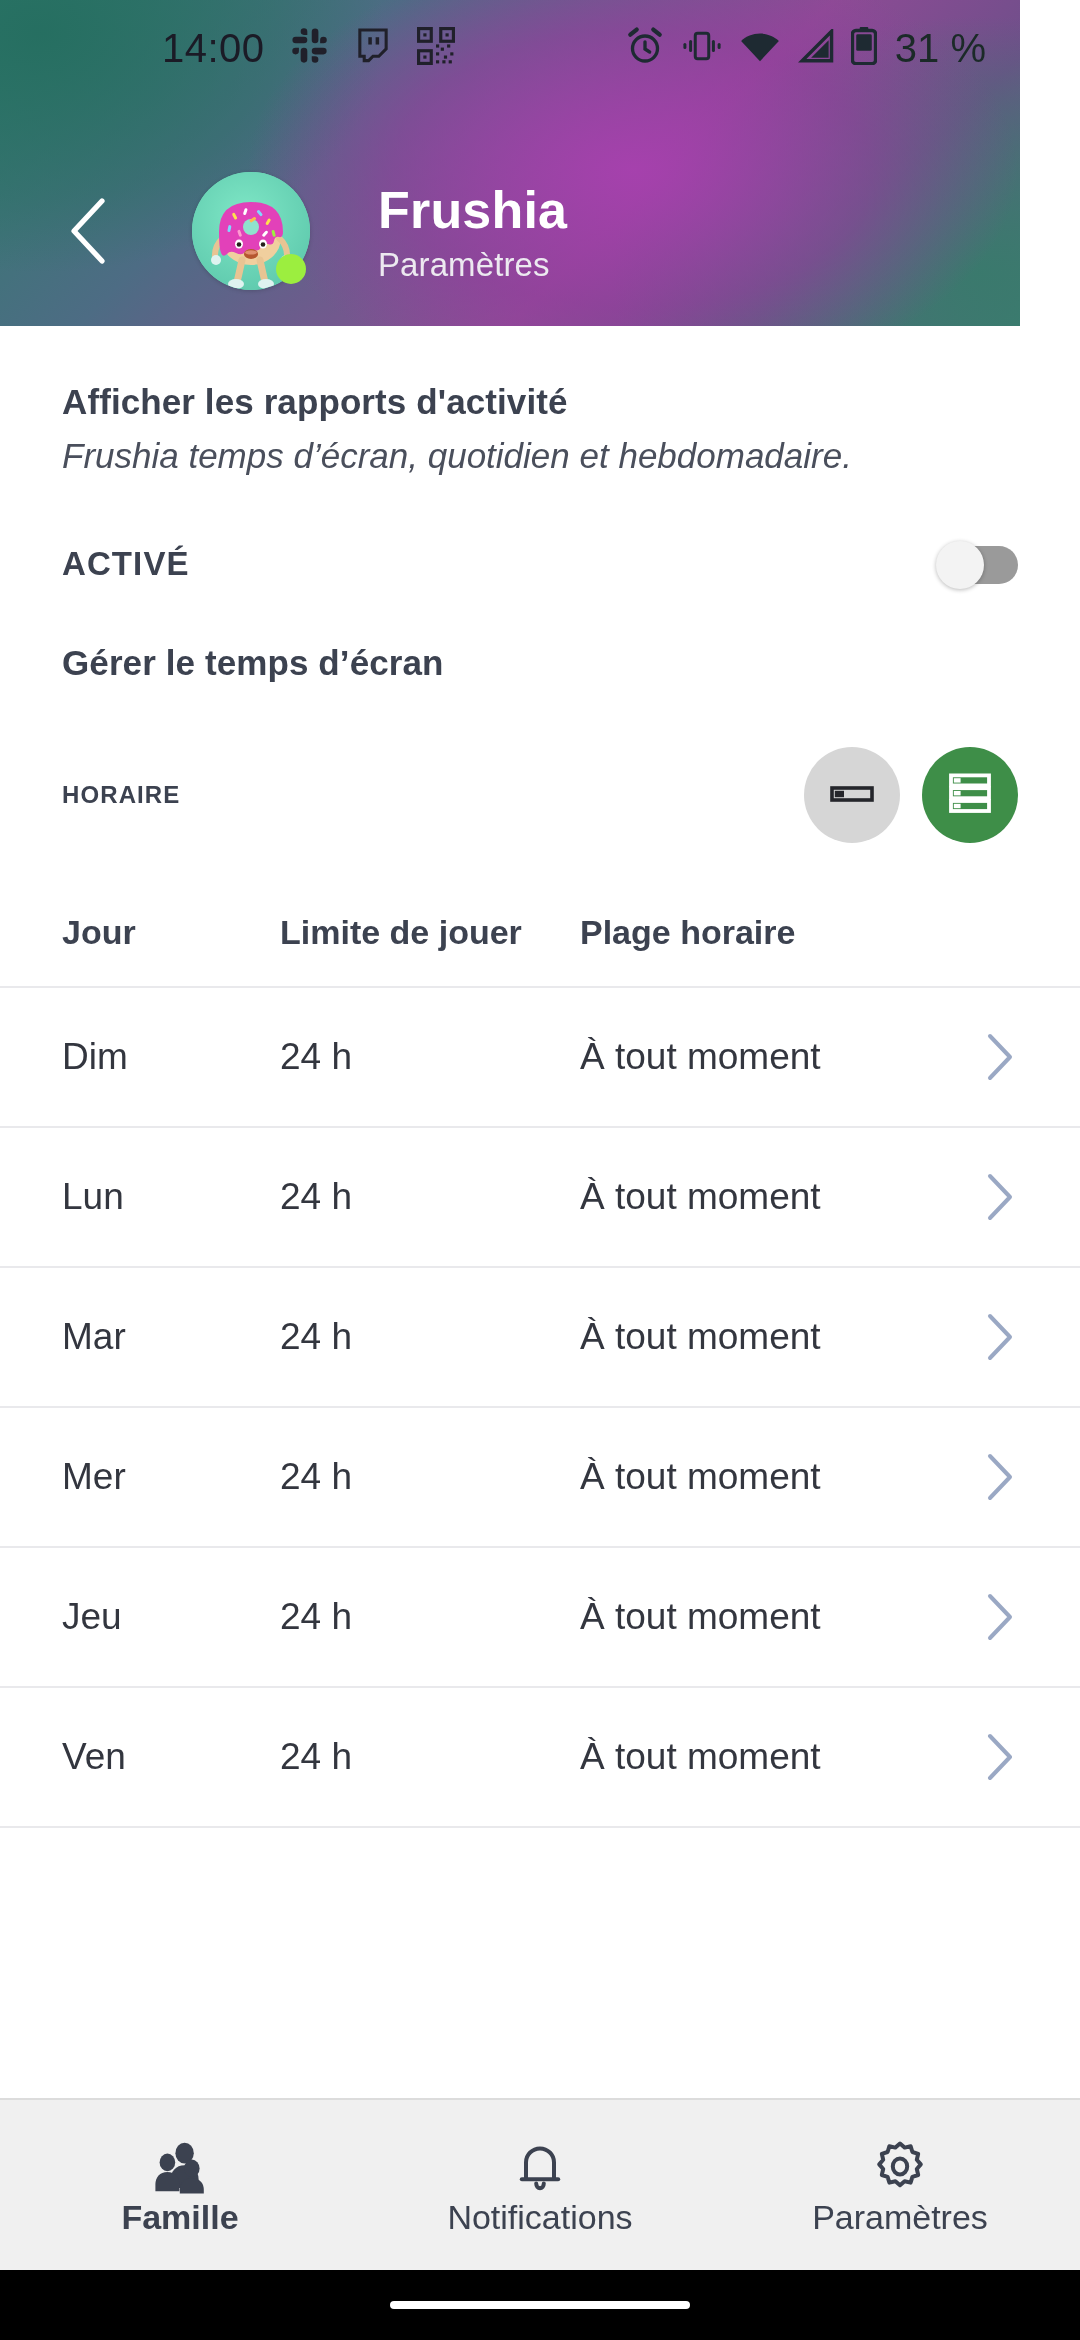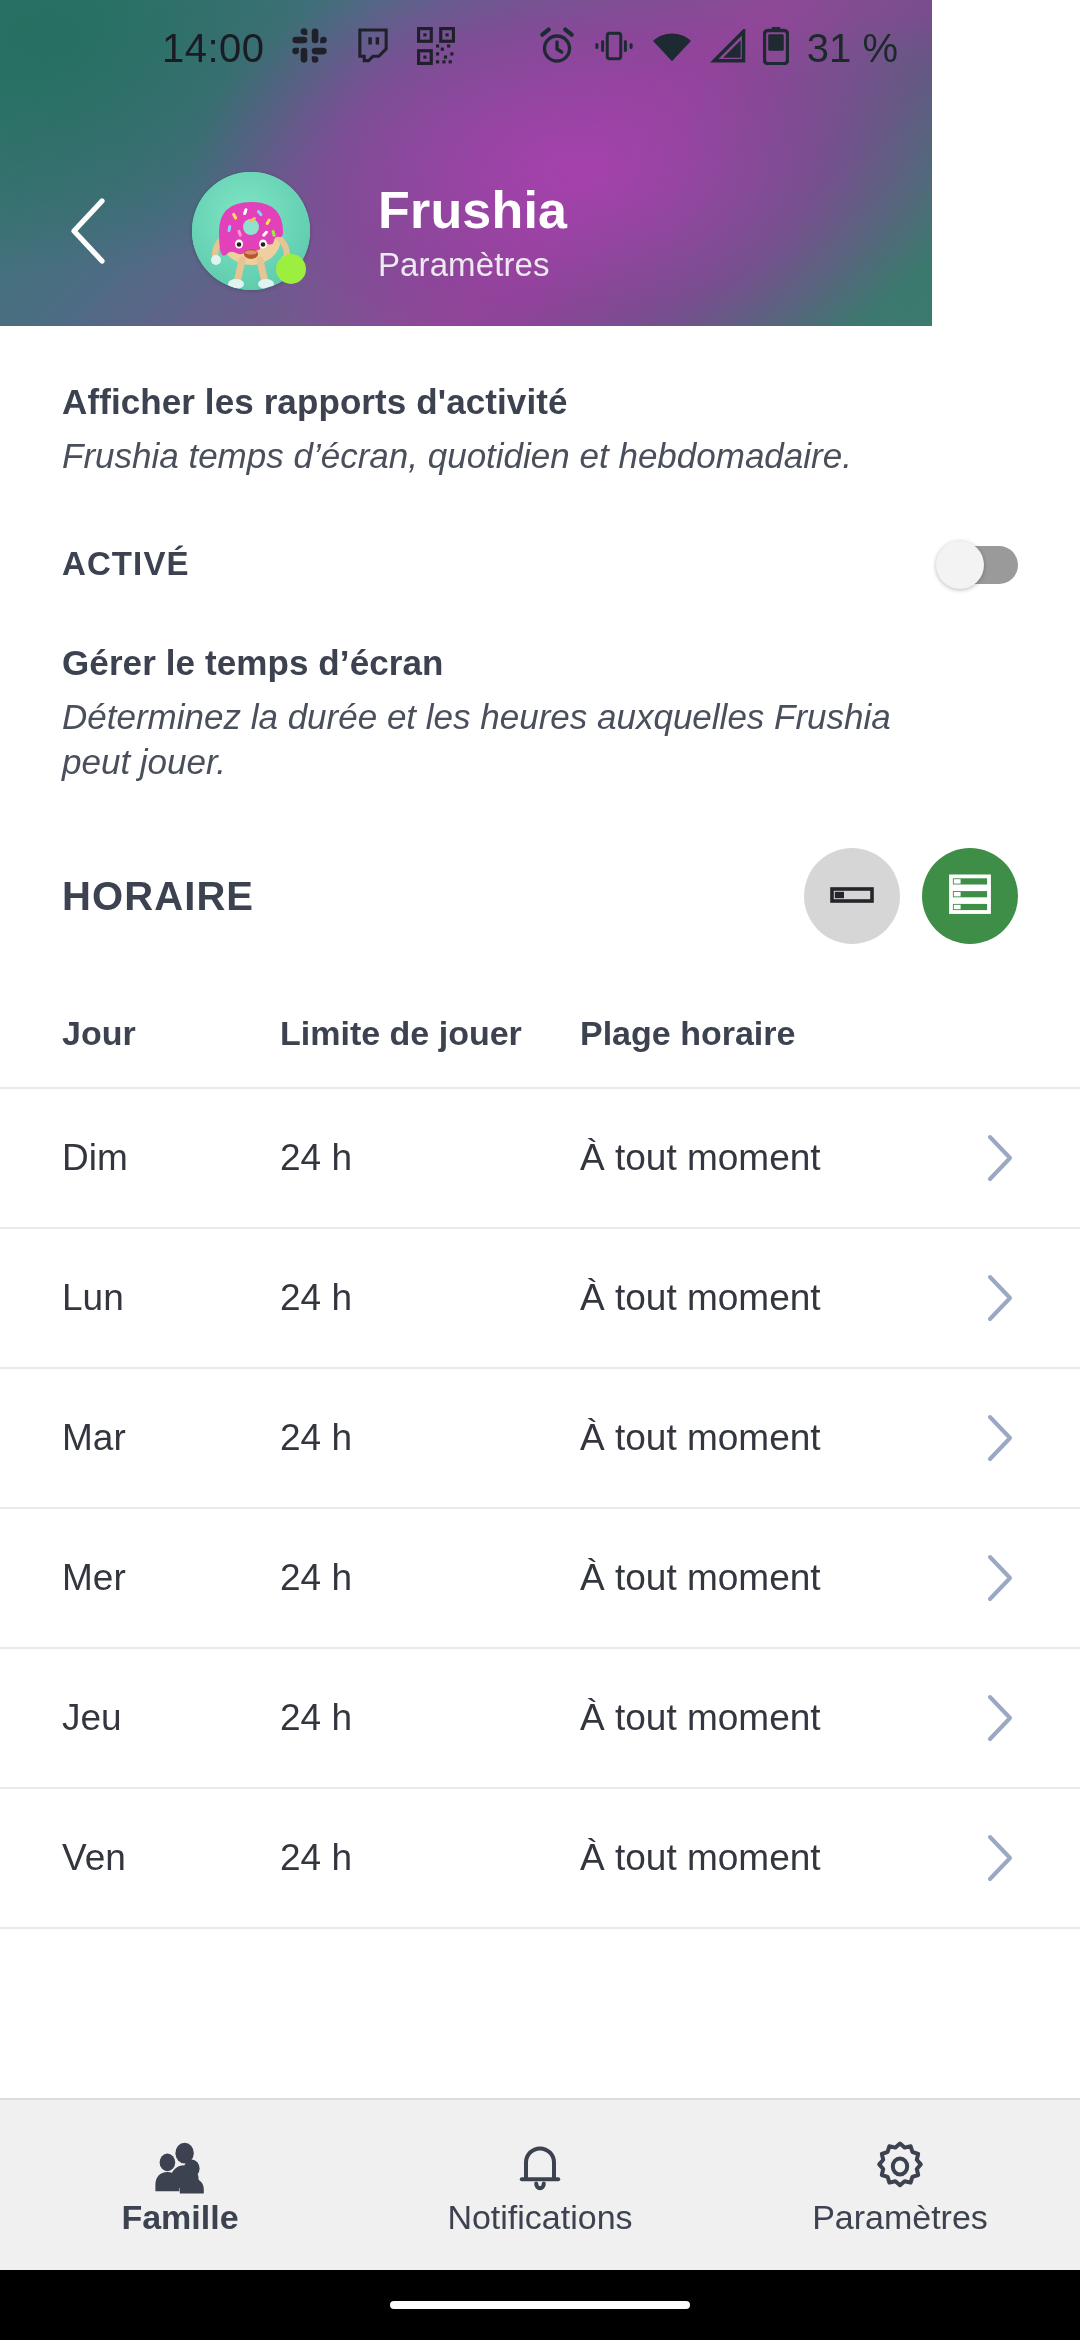--- a/index.html
+++ b/index.html
@@ -7,21 +7,21 @@
   body {
     font-family: "Liberation Sans", sans-serif;
     background:#ffffff;
     overflow:hidden;
     position:relative;
   }
 
   
   .header {
     position:relative;
-    width:932px;
+    width:1020px;
     height:326px;
     background:
       radial-gradient(ellipse 520px 300px at 62% 52%, rgba(168,64,175,0.92) 0%, rgba(150,60,160,0.55) 46%, rgba(120,70,140,0) 74%),
       radial-gradient(ellipse 470px 330px at 96% 84%, rgba(57,122,108,0.95) 0%, rgba(57,122,108,0.35) 52%, rgba(57,122,108,0) 78%),
       radial-gradient(ellipse 430px 300px at 4% 10%, rgba(37,110,96,0.95) 0%, rgba(40,110,98,0.4) 55%, rgba(40,110,98,0) 80%),
       linear-gradient(135deg, #2f7d6c 0%, #4d6c84 30%, #8d4b95 62%, #6f4f8a 80%, #3f7e74 100%);
     overflow:hidden;
   }
 
   .statusbar {
@@ -136,21 +136,21 @@
     width:48px; height:48px; border-radius:50%;
     background:#f3f3f3;
     box-shadow:0 1px 4px rgba(0,0,0,0.28);
   }
 
   .horaire-row {
     display:flex; align-items:center; justify-content:space-between;
     padding:0 62px; margin-top:64px;
   }
   .horaire-label {
-    font-size:40px; font-weight:700; color:#3c4250; letter-spacing:1.1px;
+    font-size:24px; font-weight:700; color:#3c4250; letter-spacing:1.1px;
   }
   .mode-btns { display:flex; gap:22px; align-items:center; }
   .mode-btn {
     width:96px; height:96px; border-radius:50%;
     display:flex; align-items:center; justify-content:center;
     cursor:pointer;
   }
   .mode-btn.inactive { background:#d6d6d6; }
   .mode-btn.active   { background:#3e8e48; }
 
@@ -369,21 +369,20 @@
 
   <div class="toggle-row">
     <span class="toggle-label">ACTIVÉ</span>
     <div class="switch">
       <div class="track"></div>
       <div class="knob"></div>
     </div>
   </div>
 
   <div class="block-title">Gérer le temps d’écran</div>
-  <div class="block-desc">Déterminez la durée et les heures auxquelles Frushia peut jouer.</div>
 
   <div class="horaire-row">
     <span class="horaire-label">HORAIRE</span>
     <div class="mode-btns">
       <div class="mode-btn inactive">
         <span>
           <svg width="52" height="52" viewBox="0 0 26 26" fill="none">
             <rect x="3" y="10.5" width="20" height="6" fill="none" stroke="#25262b" stroke-width="1.8"></rect>
             <rect x="4.4" y="11.9" width="4.6" height="3.2" fill="#25262b"></rect>
           </svg>

